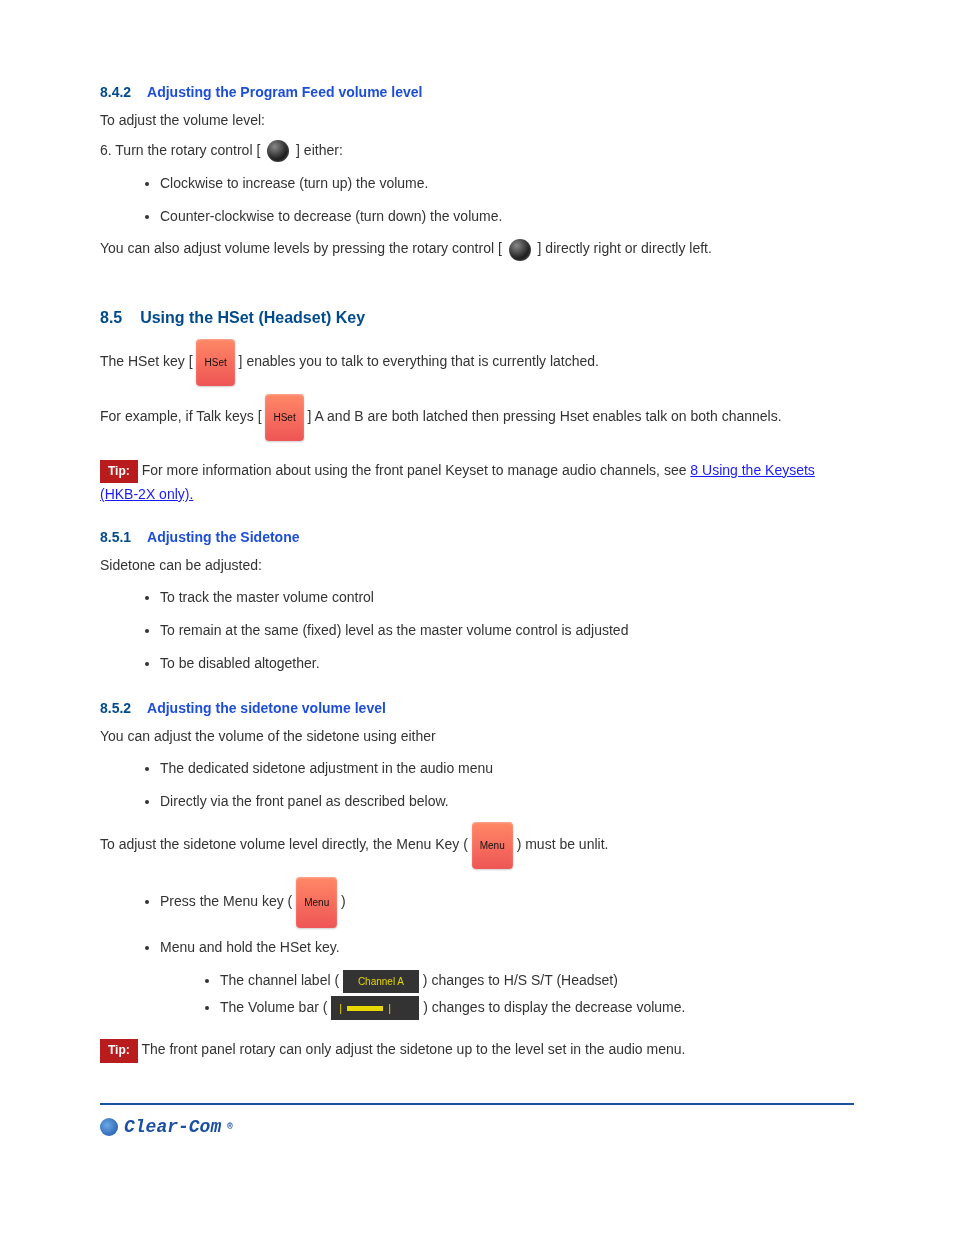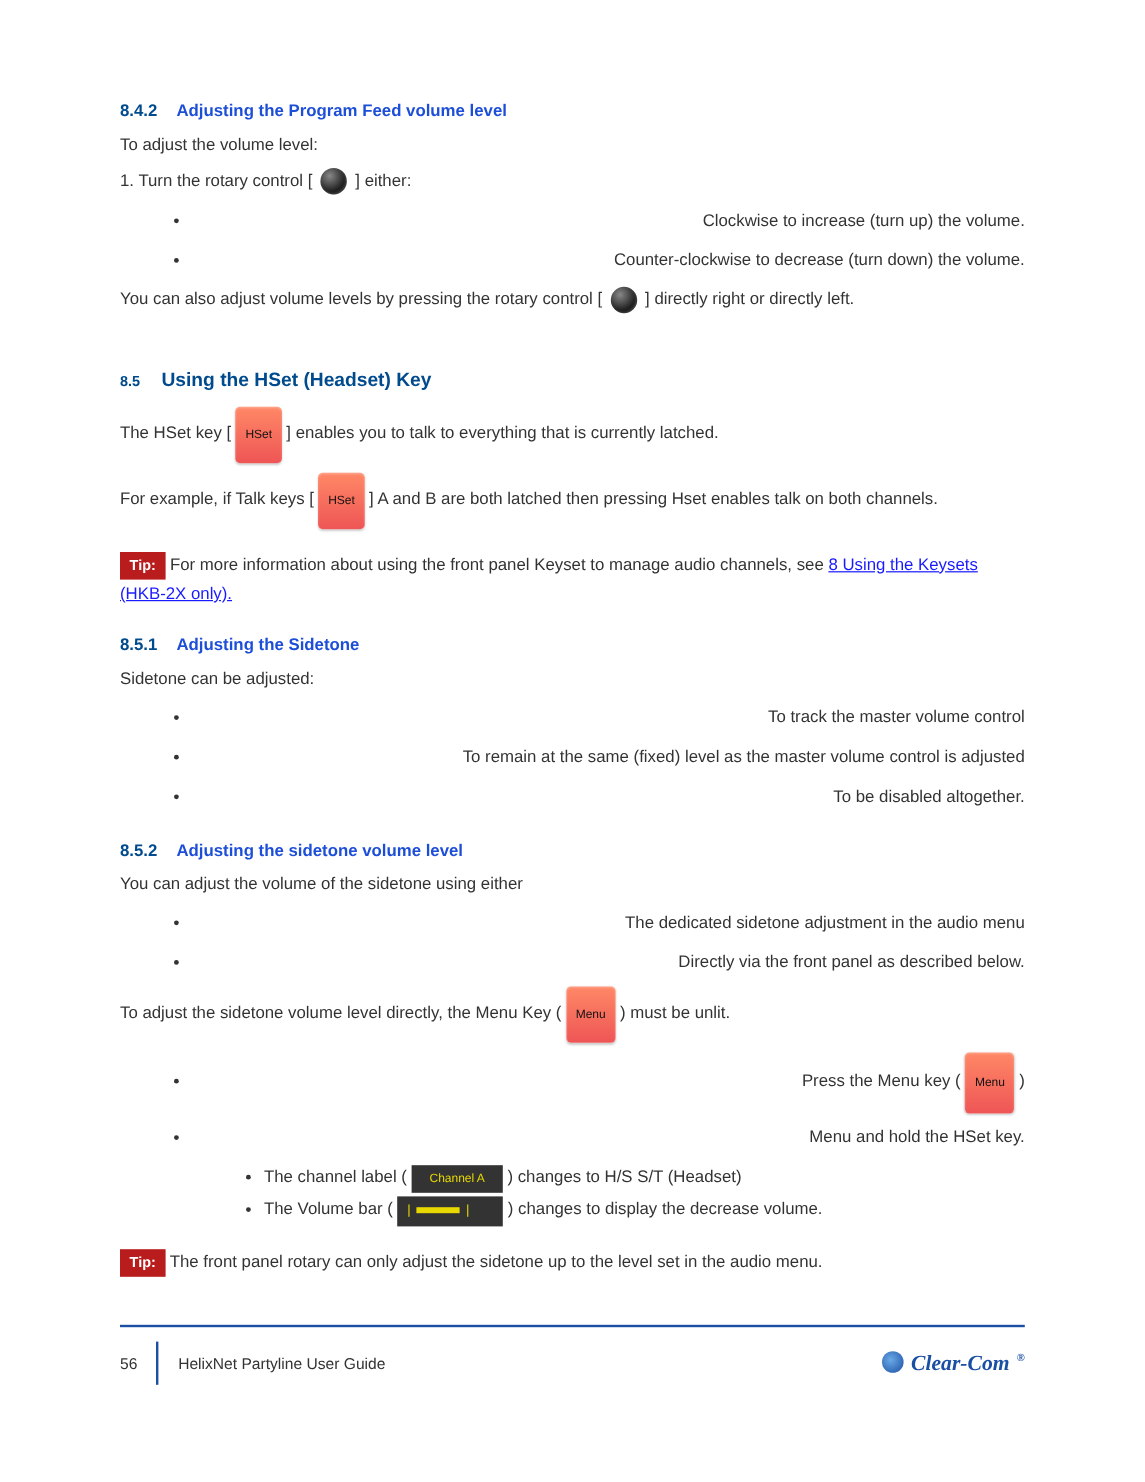--- a/index.html
+++ b/index.html
@@ -7,30 +7,30 @@
     font-family: Arial, Helvetica, sans-serif;
     font-size: 14px;
     color: #333;
     background: #fff;
     width: 954px;
     margin: 0 auto;
     padding: 60px 100px 40px 100px;
     position: relative;
     min-height: 1235px;
   }
-  .section-num { color: #004B8D; font-size: 12px; font-weight: bold; display: inline-block; margin-right: 14px; }
+  .section-num { color: #004B8D; font-size: 16px; font-weight: bold; display: inline-block; margin-right: 14px; }
   .section-title { color: #004B8D; font-size: 16px; font-weight: bold; }
   .section-row { margin-bottom: 12px; margin-top: 48px; }
   .sub-section-row { margin-top: 24px; margin-bottom: 10px; }
   .sub-num { color: #004B8D; font-weight: bold; display:inline-block; margin-right: 12px; text-align: right; }
   .sub-title { color: #1d4ed8; font-weight: bold; }
   p { line-height: 1.5; margin: 8px 0; }
   .step { margin: 8px 0; line-height: 1.6; }
   ul.bullets { list-style: disc; margin-left: 60px; line-height: 1.9; }
-  ul.bullets li { margin: 6px 0; text-align: right; }
+  ul.bullets li { margin: 6px 0; }
   ul.sub-bullets { list-style: disc; margin-left: 120px; line-height: 1.9; }
   .inline-icon { display: inline-block; vertical-align: middle; margin: 0 3px; }
   .knob {
     width: 22px; height: 22px; border-radius: 50%;
     background: radial-gradient(circle at 35% 30%, #888, #222 60%, #000);
     box-shadow: inset -1px -1px 2px rgba(255,255,255,0.2);
   }
   .key-button {
     display: inline-block;
     padding: 16px 8px;
@@ -75,38 +75,38 @@
   }
   .volume-tick { color: #e6d800; }
   .footer-rule { border: none; border-top: 2px solid #1a4fa3; margin-top: 40px; }
   .footer {
     display: flex; justify-content: space-between; align-items: center;
     padding-top: 12px; font-size: 13px; color: #333;
   }
   .page-info { display: flex; align-items: center; gap: 16px; }
   .page-num { font-weight: normal; }
   .page-divider { width: 2px; height: 36px; background: #1a4fa3; }
-  .logo { display:flex; gap:6px; font-family: Liberation Serif, serif; font-style: italic; font-size: 18px; color: #1a4fa3; font-weight: bold; }
+  .logo { display:flex; align-items:center; gap:6px; font-family: Liberation Mono, monospace; font-style: italic; font-size: 18px; color: #1a4fa3; font-weight: bold; }
   .logo .trademark { font-size: 9px; vertical-align: super; font-style: normal; }
   .logo-circle {
     width: 18px; height: 18px; border-radius: 50%;
     background: radial-gradient(circle at 40% 40%, #6aa9e6, #1a4fa3);
     position: relative;
   }
 </style>
 </head>
 <body>
 
 <div class="sub-section-row">
   <span class="sub-num">8.4.2</span>
   <span class="sub-title">Adjusting the Program Feed volume level</span>
 </div>
 <p>To adjust the volume level:</p>
 <p class="step">
-  <span>1.    Turn the rotary control [</span>
+  <span>6.    Turn the rotary control [</span>
   <span class="inline-icon knob"></span>
   <span> ] either:</span>
 </p>
 <ul class="bullets">
   <li>Clockwise to increase (turn up) the volume.</li>
   <li>Counter-clockwise to decrease (turn down) the volume.</li>
 </ul>
 <p class="step">
   <span>You can also adjust volume levels by pressing the rotary control [</span>
   <span class="inline-icon knob"></span>
@@ -182,23 +182,18 @@
     <span>) changes to display the decrease volume.</span>
   </li>
 </ul>
 <p class="tip-row">
   <span class="tip-badge">Tip:</span>
   <span> The front panel rotary can only adjust the sidetone up to the level set in the audio menu.</span>
 </p>
 
 <hr class="footer-rule">
 <div class="footer">
-  <div class="page-info">
-    <span class="page-num">56</span>
-    <span class="page-divider"></span>
-    <span>HelixNet Partyline User Guide</span>
-  </div>
   <div class="logo">
     <span class="logo-circle"></span>
     <span>Clear-Com</span>
       <span class="trademark">®</span>
   </div>
 </div>
 
 </body></html>

